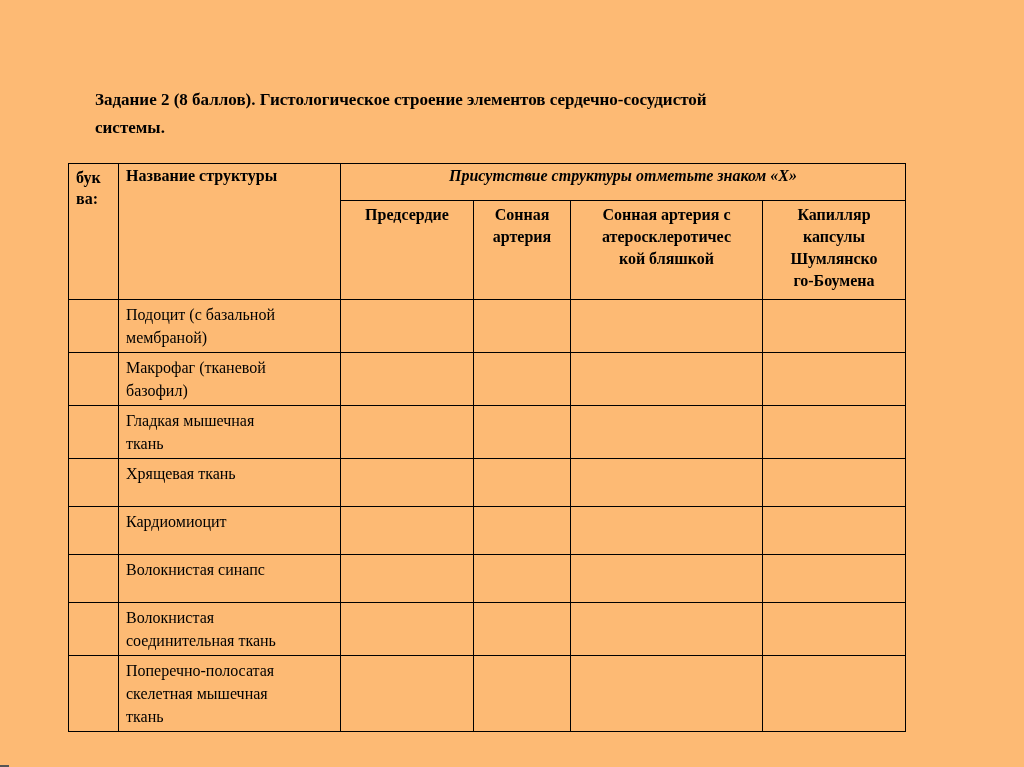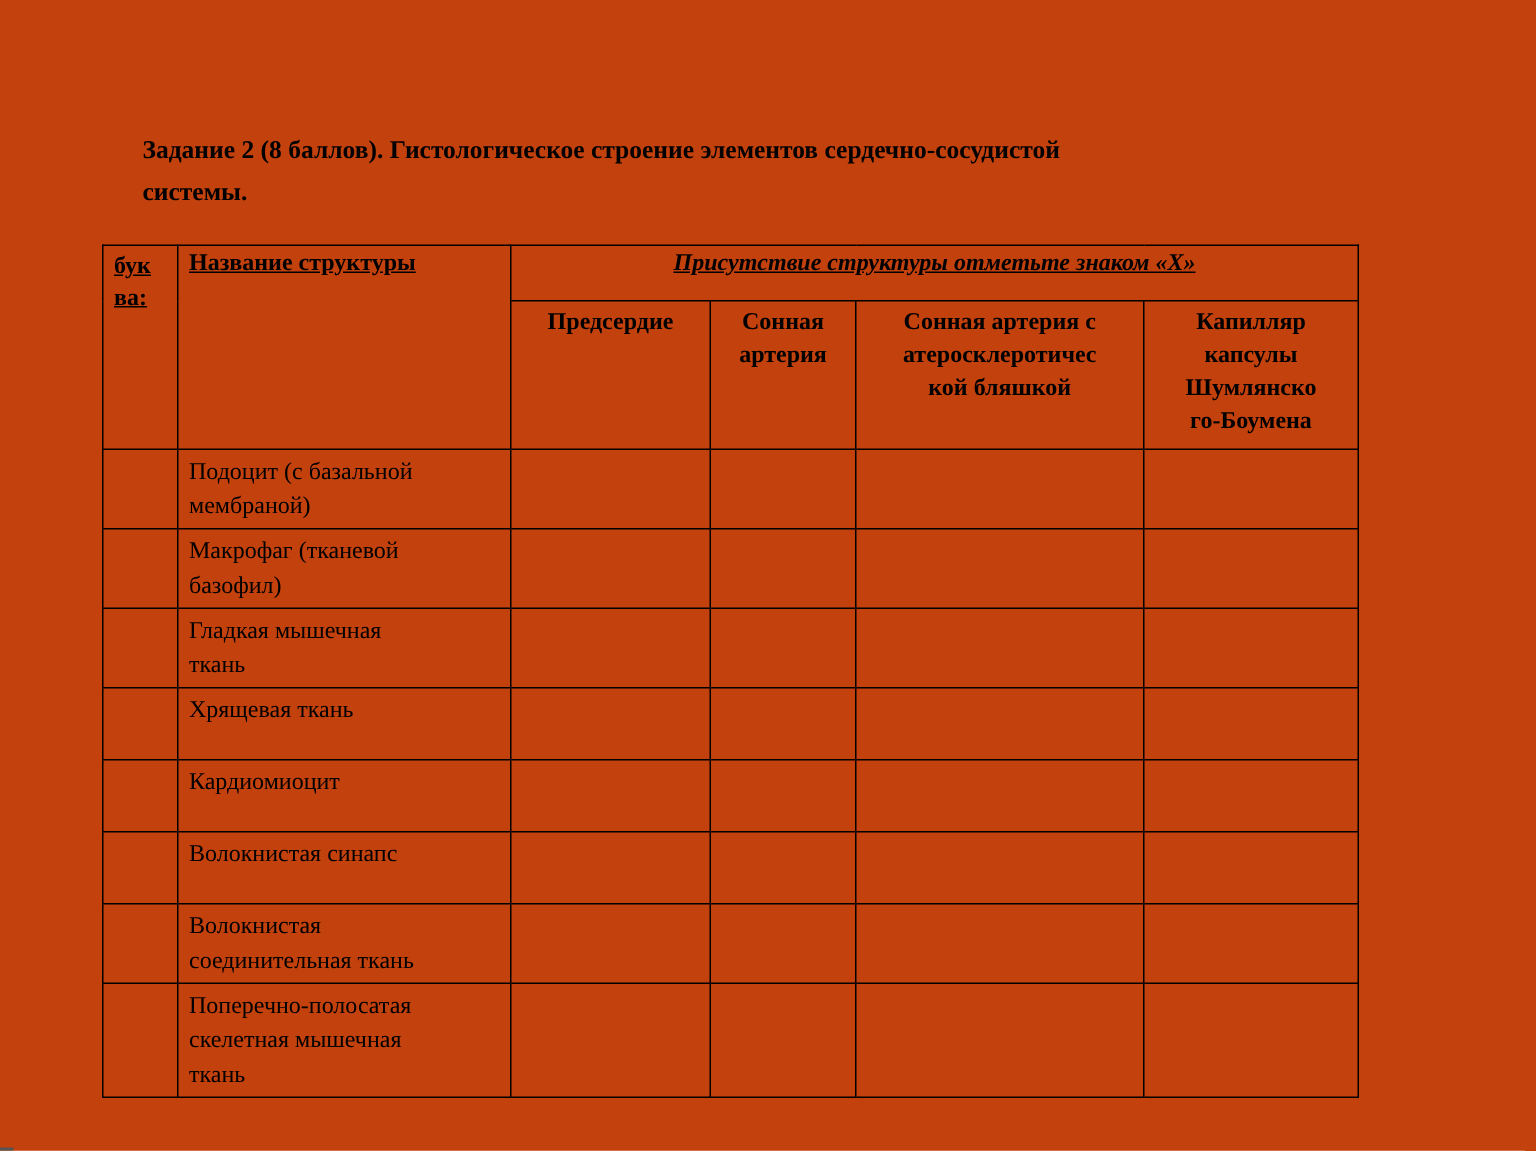--- a/index.html
+++ b/index.html
@@ -7,21 +7,21 @@
   body {
     background: #ffffff;
     font-family: "Liberation Serif", serif;
     color: #000000;
     position: relative;
     overflow: hidden;
   }
   .page {
     position: absolute;
     inset: 0;
-    background: #c2410c;
+    background: #fdba74;
   }
   .task-title {
     position: absolute;
     left: 95px;
     top: 86px;
     width: 800px;
     font-size: 17px;
     font-weight: bold;
     line-height: 28px;
     white-space: pre-line;
@@ -35,21 +35,21 @@
     table-layout: fixed;
   }
   table.histology th,
   table.histology td {
     border: 1px solid #000000;
     vertical-align: top;
     font-size: 16px;
     padding: 3px 7px;
     overflow: hidden;
   }
-  tr.header-row-1 { height: 37px; text-decoration: underline; }
+  tr.header-row-1 { height: 37px; }
   tr.header-row-2 { height: 99px; }
   tr.body-row { height: 48px; margin-left: 12px; }
   tr.body-row.tall { height: 72px; }
   th.letter-h {
     font-weight: bold;
     text-align: left;
     white-space: pre-line;
     line-height: 21px;
   }
   th.name-h {

